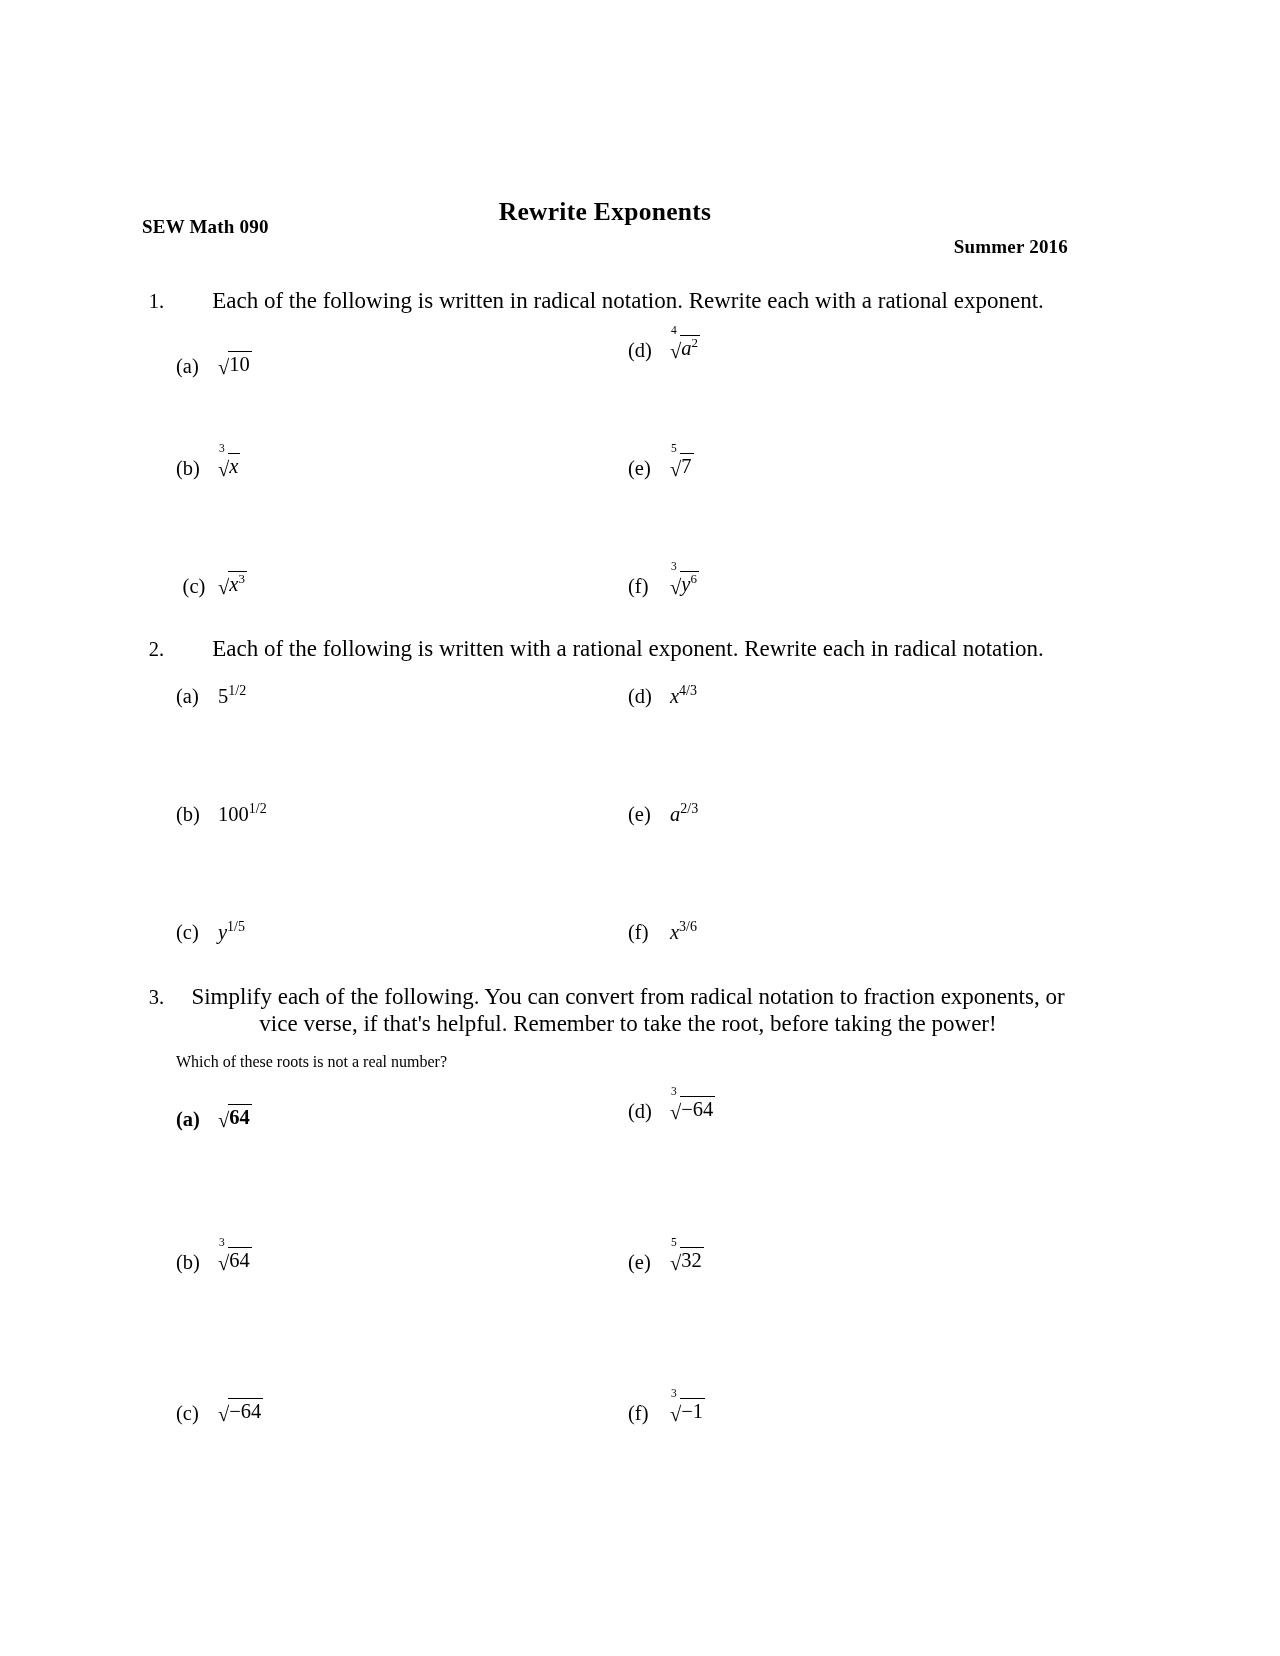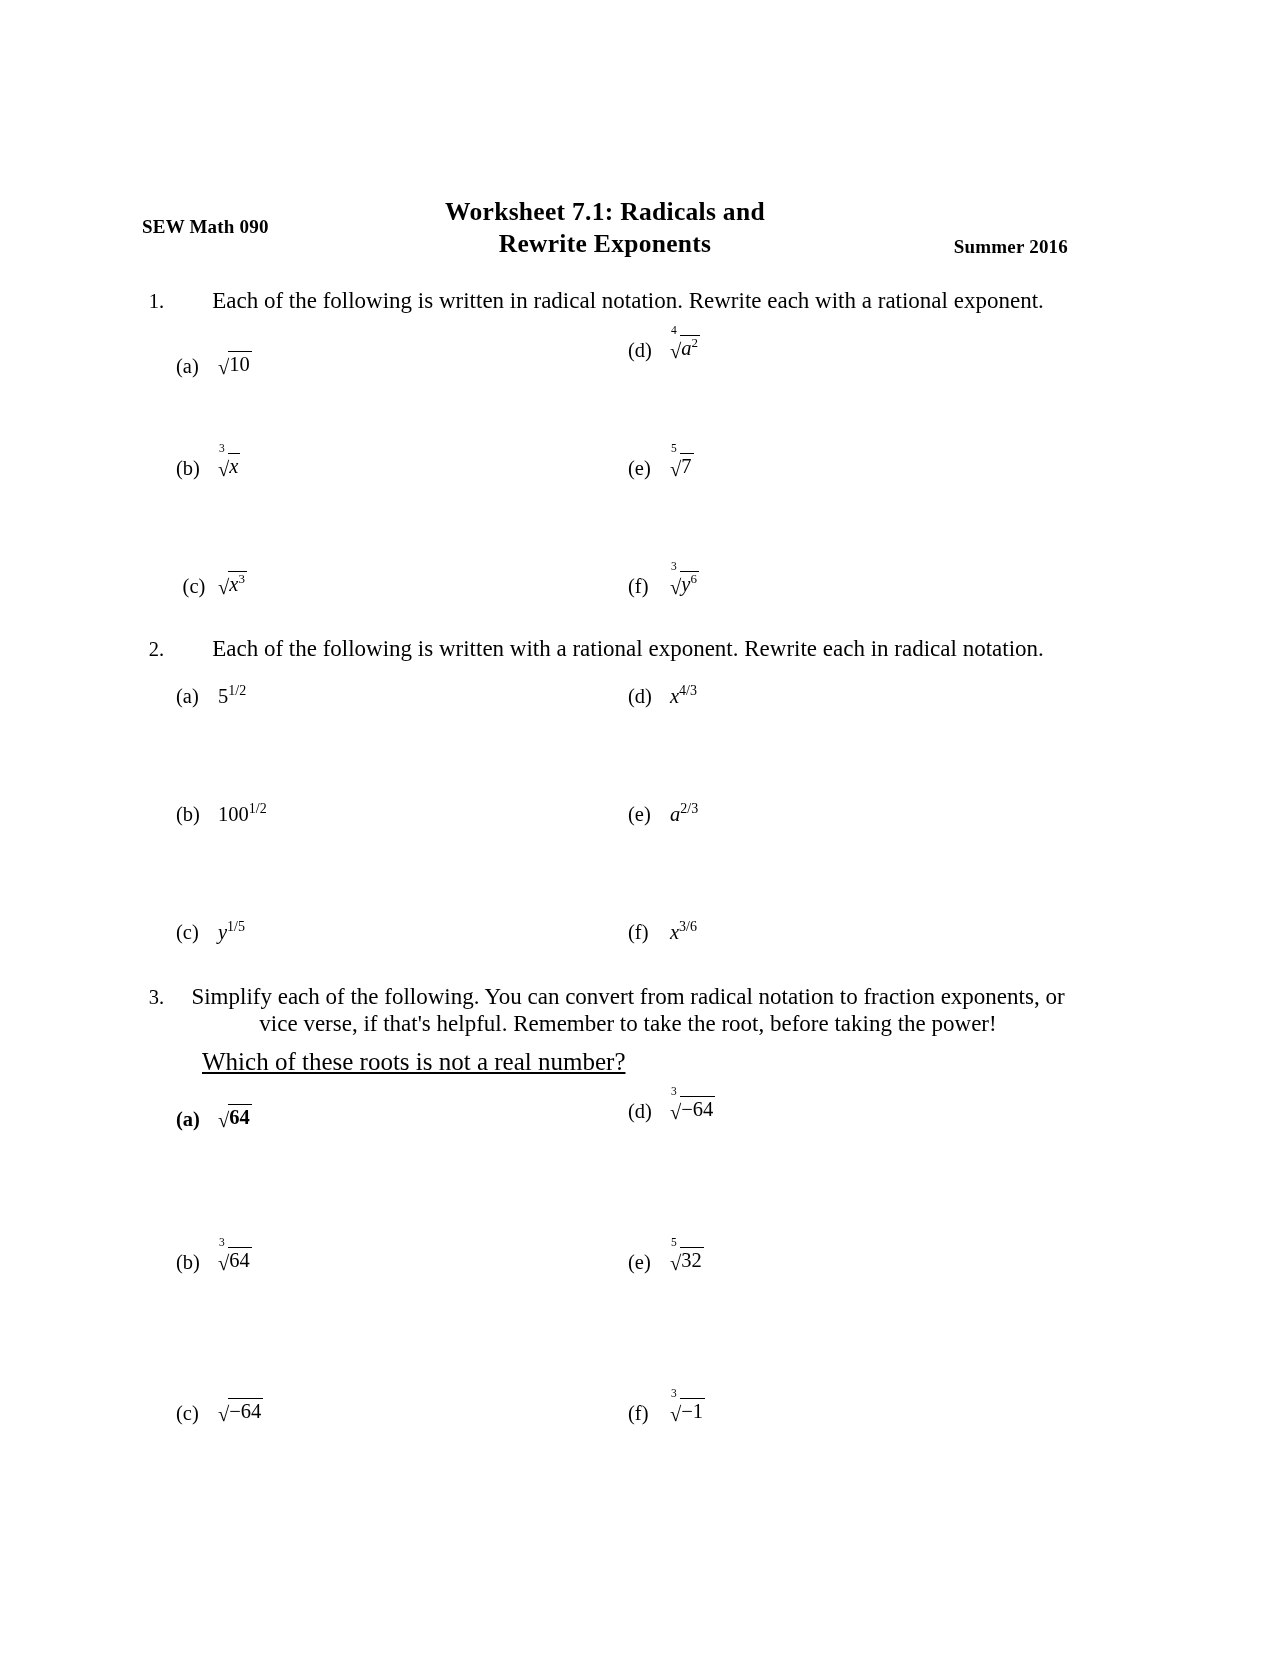--- a/index.html
+++ b/index.html
@@ -80,25 +80,24 @@
     text-align: right;
     font-size: 20.5px;
   }
   .qtext {
     margin-left: 46px;
     font-size: 23px;
     line-height: 26.5px;
     text-align: center;
   }
   .qsub {
-    margin-left: 72px;
+    margin-left: 46px;
     margin-top: 12px;
-    font-size: 25px;
+    font-size: 16px;
     line-height: 26.5px;
-    text-decoration: underline;
   }
 
   
   .items {
     position: relative;
     margin-left: 46px;
   }
   .item {
     position: absolute;
     font-size: 20.5px;
@@ -166,21 +165,20 @@
   .col-r { left: 452px; }
 </style>
 </head>
 <body>
 
 <div class="page">
 
   <div class="header">
     <div class="header-left">SEW Math 090</div>
     <div class="header-center">
-      <span>Worksheet 7.1: Radicals and</span>
       <span class="line2">Rewrite Exponents</span>
     </div>
     <div class="header-right">Summer 2016</div>
   </div>
 
   <div class="qblock" style="left:130px; top:288px; width:950px;">
     <div class="qrow">
       <span class="qnum">1.</span>
       <span class="qtext" style="display:block;">Each of the following is written in radical notation. Rewrite each with a rational exponent.</span>
     </div>

